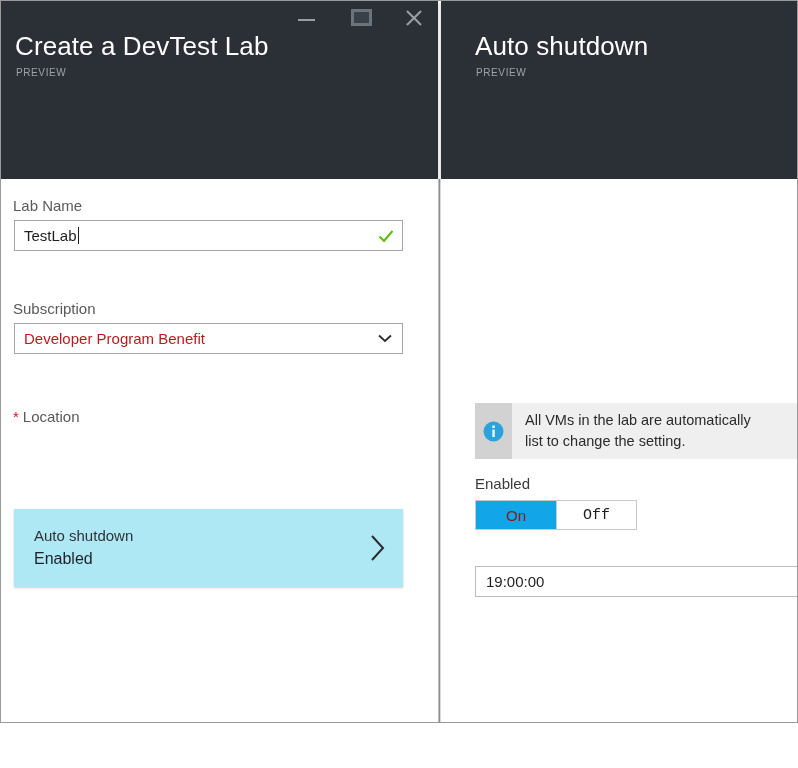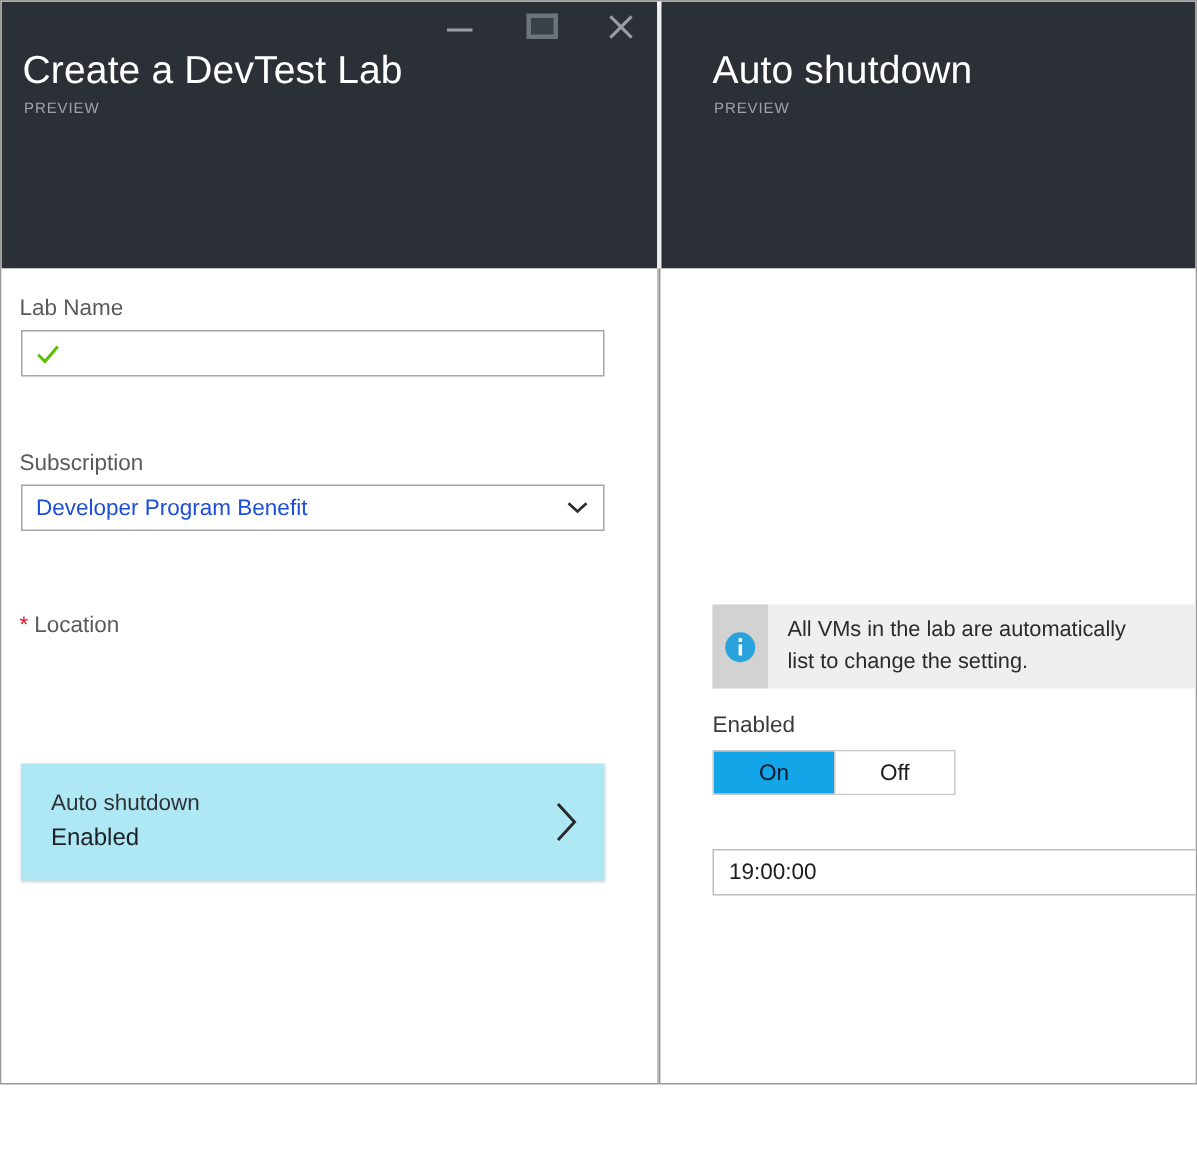--- a/index.html
+++ b/index.html
@@ -171,21 +171,21 @@
     position: absolute;
     left: 13px;
     width: 389px;
     height: 31px;
     background: #ffffff;
     border: 1px solid #a6a6a6;
     display: flex;
     align-items: center;
     padding: 0 10px 0 9px;
     font-size: 15px;
-    color: #1d4ed8;
+    color: #b91c1c;
   }
   .sel-input .val { flex: 1; white-space: nowrap; }
   .chev-down {
     width: 14px; height: 9px;
     flex: 0 0 auto;
   }
 
   
   .tile {
     position: absolute;
@@ -209,21 +209,21 @@
     padding: 0 9px;
     font-size: 15px;
     color: #1e1e1e;
     background: #ffffff;
     white-space: nowrap;
   }
   .seg.active {
     background: #12a5e8;
     color: #ffffff;
   }
-  .seg + .seg { border-left: 1px solid #c8c8c8; }
+  .seg + .seg { border-left: 1px solid #c8c8c8; font-family: Liberation Mono, monospace; }
 
   
   .info-banner {
     position: absolute;
     left: 34px;
     top: 224px;
     right: -4px;
     height: 56px;
     background: #efefef;
     display: flex;
@@ -261,21 +261,21 @@
     display: flex;
     height: 30px;
     border: 1px solid #c8c8c8;
     background: #ffffff;
   }
   .toggle-onoff .seg {
     justify-content: center;
     min-width: 80px;
     font-size: 15px;
   }
-  .toggle-onoff .seg.active { background: #12a5e8; color: #0f172a; }
+  .toggle-onoff .seg.active { background: #12a5e8; color: #7f1d1d; }
 
   .sched-label {
     position: absolute;
     left: 34px;
     top: 362px;
     font-size: 15px;
     color: #3a3a3a;
     white-space: nowrap;
   }
   .sched-input {
@@ -314,20 +314,21 @@
         <div class="win-btn">
           <span class="win-close-glyph"></span>
         </div>
       </div>
     </div>
 
     <div class="blade-body">
 
       <div class="field-label" style="top:18px">Lab Name</div>
       <div class="txt-input" style="top:41px">
+        <span class="val"><span>TestLab</span><span class="caret"></span></span>
         <svg class="check-ok" viewBox="0 0 16 16">
           <path d="M1.5 8.5 L6 13 L14.5 3" fill="none" stroke="#5ac000" stroke-width="2"></path>
         </svg>
       </div>
 
       <div class="field-label" style="top:121px">Subscription</div>
       <div class="sel-input" style="top:144px">
         <span class="val">Developer Program Benefit</span>
         <svg class="chev-down" viewBox="0 0 14 9">
           <path d="M1 1.5 L7 7 L13 1.5" fill="none" stroke="#2b2b2b" stroke-width="1.8"></path>

